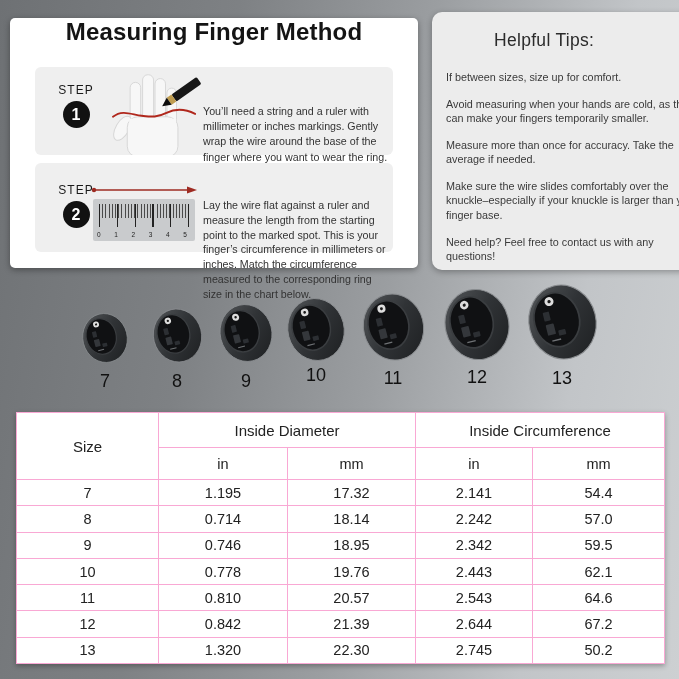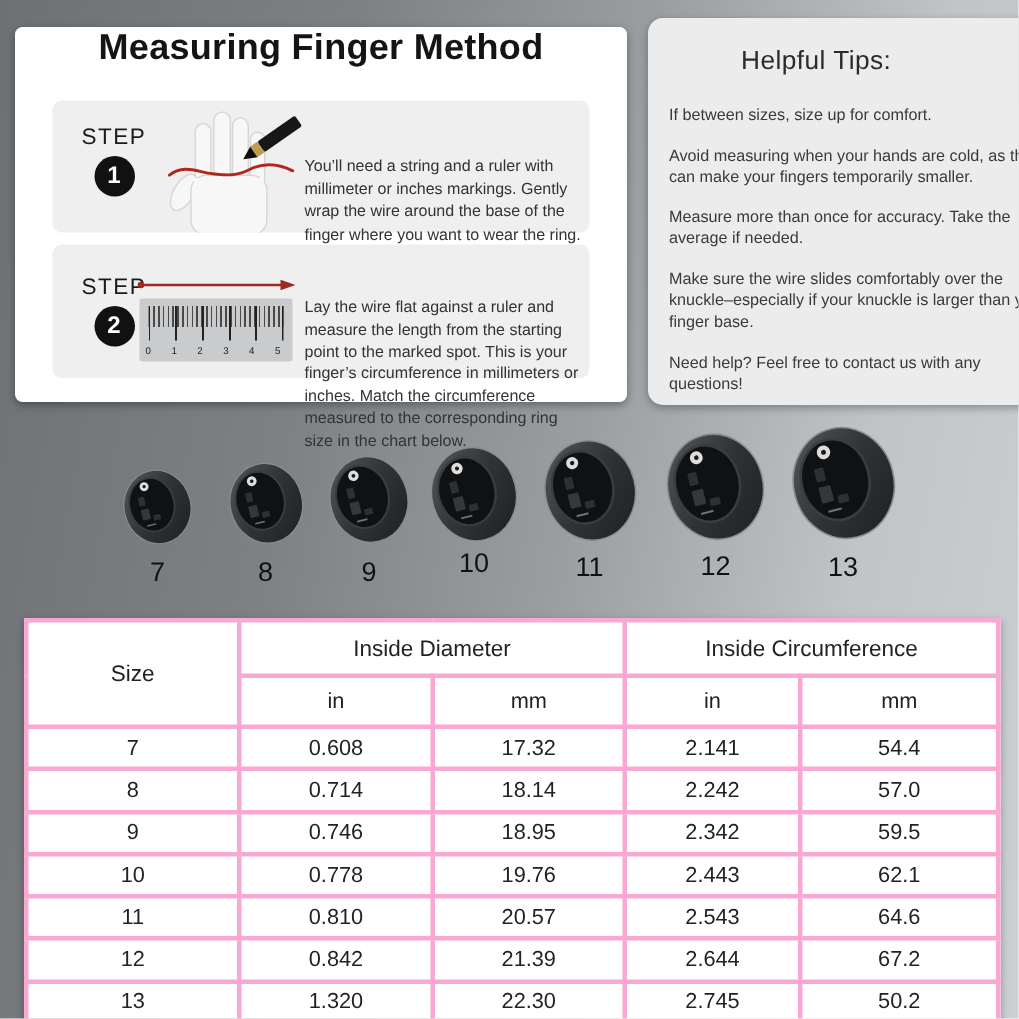--- a/index.html
+++ b/index.html
@@ -22,21 +22,21 @@
     font-size:24px;font-weight:bold;color:#141414;letter-spacing:0.2px;
   }
   .step-box{
     position:absolute;left:25px;width:358px;
     background:#efefef;border-radius:6px;
   }
   .step-box.one{top:49px;height:88px;}
   .step-box.two{top:145px;height:89px;}
   .step-head{position:absolute;left:12px;top:16px;width:58px;text-align:center;}
   .step-box.two .step-head{top:20px;}
-  .step-word{font-size:15px;letter-spacing:1px;color:#1a1a1a;}
+  .step-word{font-size:12px;letter-spacing:1px;color:#1a1a1a;}
   .step-badge{
     width:27px;height:27px;margin:4px auto 0;border-radius:50%;
     background:#111;color:#fff;font-size:16px;font-weight:bold;
     line-height:27px;text-align:center;
   }
   .step-text{
     position:absolute;left:168px;top:9px;width:186px;
     font-size:10.7px;line-height:1.42;color:#333;margin-top:28px;
   }
   .step-box.two .step-text{top:7px;line-height:1.38;}
@@ -86,21 +86,21 @@
   
   .chart-wrap{
     position:absolute;left:16px;top:412px;
     box-shadow:0 2px 5px rgba(0,0,0,0.3);
   }
   table.size-chart{
     width:648px;border-collapse:collapse;table-layout:fixed;
     background:#fff;
   }
   table.size-chart th, table.size-chart td{
-    border:3px solid #f9a8d4;
+    border:1px solid #f9a8d4;
     font-weight:normal;font-size:14.5px;color:#222;
     text-align:center;padding:0;
   }
   tr.group-row th{height:34px;font-size:15px;}
   tr.unit-row th{height:31px;}
   tbody td{height:25.3px;}
 </style>
 </head>
 <body>
 
@@ -303,21 +303,21 @@
         <tr class="unit-row">
           <th>in</th>
           <th>mm</th>
           <th>in</th>
           <th>mm</th>
         </tr>
       </thead>
       <tbody>
         <tr>
           <td>7</td>
-          <td>0.608</td>
+          <td>1.195</td>
           <td>17.32</td>
           <td>2.141</td>
           <td>54.4</td>
         </tr>
         <tr>
           <td>8</td>
           <td>0.714</td>
           <td>18.14</td>
           <td>2.242</td>
           <td>57.0</td>

